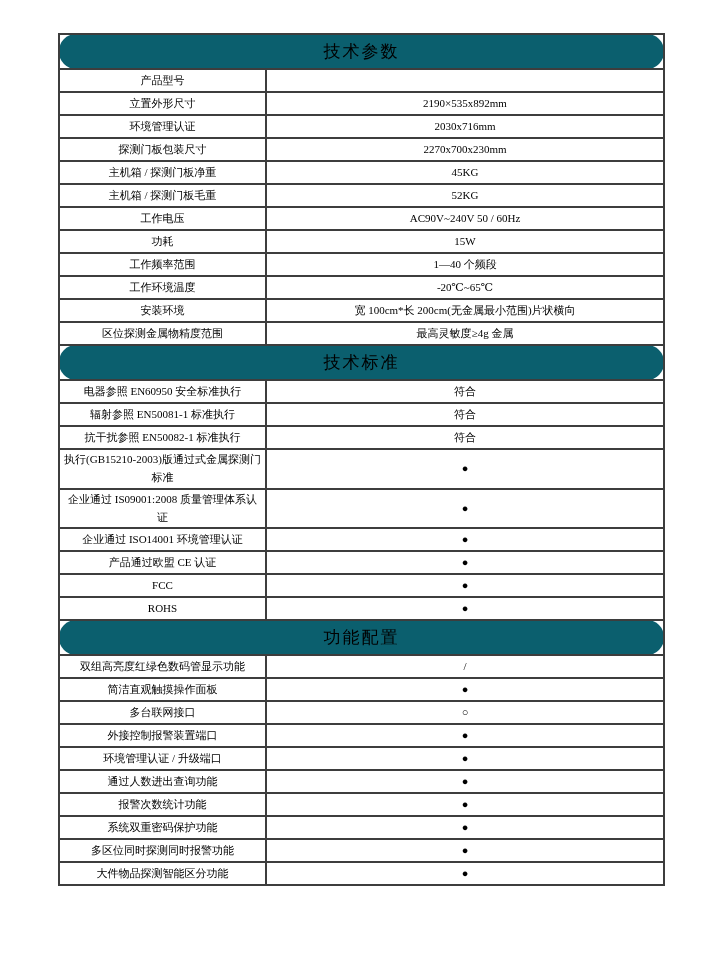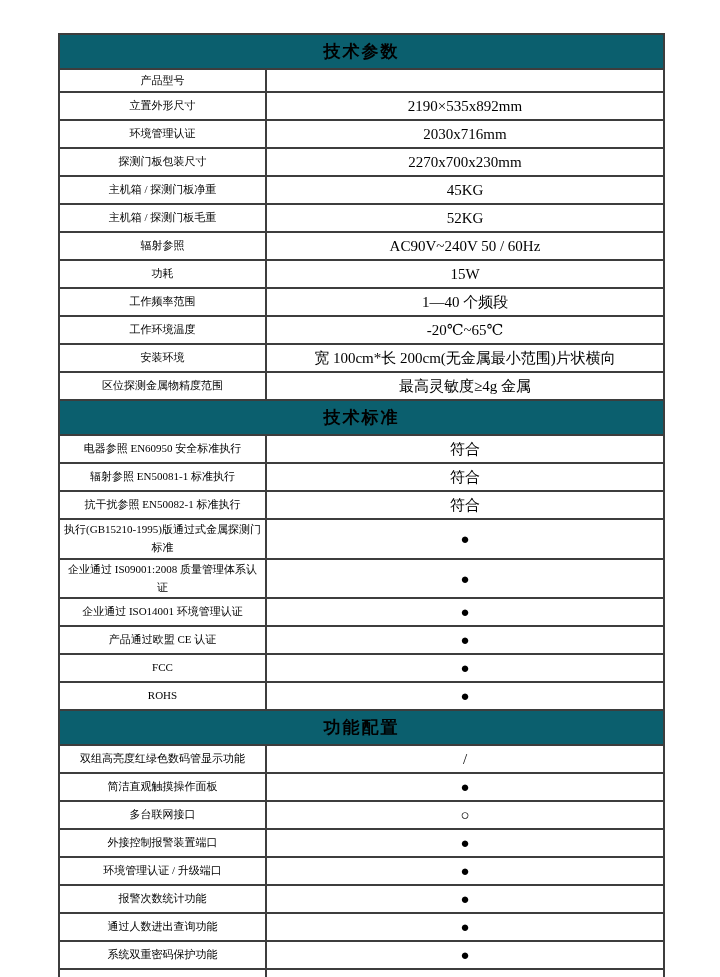--- a/index.html
+++ b/index.html
@@ -32,30 +32,31 @@
     padding: 1px 4px;
     height: 19px;
     line-height: 1.6;
     overflow: hidden;
     white-space: normal;
   }
   tr.section-header-row td {
     background: #0b5f6e;
     color: #000000;
     font-family: "Liberation Sans", "DejaVu Sans", sans-serif;
-    font-weight: bold;
+    font-weight: normal;
     font-size: 17px;
     height: 31px;
     letter-spacing: 2px;
+    border-radius: 17px;
   }
   tr.tall-row td {
     height: 36px;
   }
   td.value-cell {
-    font-size: 15px;
+    font-size: 11px;
   }
 </style>
 </head>
 <body>
 
 <div class="page">
   <table class="spec-table">
     <colgroup>
       <col style="width:207px">
       <col style="width:398px">
@@ -82,21 +83,21 @@
         </tr>
         <tr class="">
           <td class="label-cell">主机箱 / 探测门板净重</td>
           <td class="value-cell">45KG</td>
         </tr>
         <tr class="">
           <td class="label-cell">主机箱 / 探测门板毛重</td>
           <td class="value-cell">52KG</td>
         </tr>
         <tr class="">
-          <td class="label-cell">辐射参照</td>
+          <td class="label-cell">工作电压</td>
           <td class="value-cell">AC90V~240V 50 / 60Hz</td>
         </tr>
         <tr class="">
           <td class="label-cell">功耗</td>
           <td class="value-cell">15W</td>
         </tr>
         <tr class="">
           <td class="label-cell">工作频率范围</td>
           <td class="value-cell">1—40 个频段</td>
         </tr>
@@ -121,21 +122,21 @@
         </tr>
         <tr class="">
           <td class="label-cell">辐射参照 EN50081-1 标准执行</td>
           <td class="value-cell">符合</td>
         </tr>
         <tr class="">
           <td class="label-cell">抗干扰参照 EN50082-1 标准执行</td>
           <td class="value-cell">符合</td>
         </tr>
         <tr class="tall-row">
-          <td class="label-cell">执行(GB15210-1995)版通过式金属探测门标准</td>
+          <td class="label-cell">执行(GB15210-2003)版通过式金属探测门标准</td>
           <td class="value-cell">●</td>
         </tr>
         <tr class="">
           <td class="label-cell">企业通过 IS09001:2008 质量管理体系认证</td>
           <td class="value-cell">●</td>
         </tr>
         <tr class="">
           <td class="label-cell">企业通过 ISO14001 环境管理认证</td>
           <td class="value-cell">●</td>
         </tr>
@@ -168,30 +169,34 @@
         </tr>
         <tr class="">
           <td class="label-cell">外接控制报警装置端口</td>
           <td class="value-cell">●</td>
         </tr>
         <tr class="">
           <td class="label-cell">环境管理认证 / 升级端口</td>
           <td class="value-cell">●</td>
         </tr>
         <tr class="">
+          <td class="label-cell">通过人数进出查询功能</td>
+          <td class="value-cell">●</td>
+        </tr>
+        <tr class="">
           <td class="label-cell">报警次数统计功能</td>
           <td class="value-cell">●</td>
         </tr>
         <tr class="">
-          <td class="label-cell">通过人数进出查询功能</td>
-          <td class="value-cell">●</td>
-        </tr>
-        <tr class="">
           <td class="label-cell">系统双重密码保护功能</td>
           <td class="value-cell">●</td>
         </tr>
         <tr class="">
           <td class="label-cell">多区位同时探测同时报警功能</td>
+          <td class="value-cell">●</td>
+        </tr>
+        <tr class="">
+          <td class="label-cell">大件物品探测智能区分功能</td>
           <td class="value-cell">●</td>
         </tr>
       </tbody>
   </table>
 </div>
 
 </body></html>

